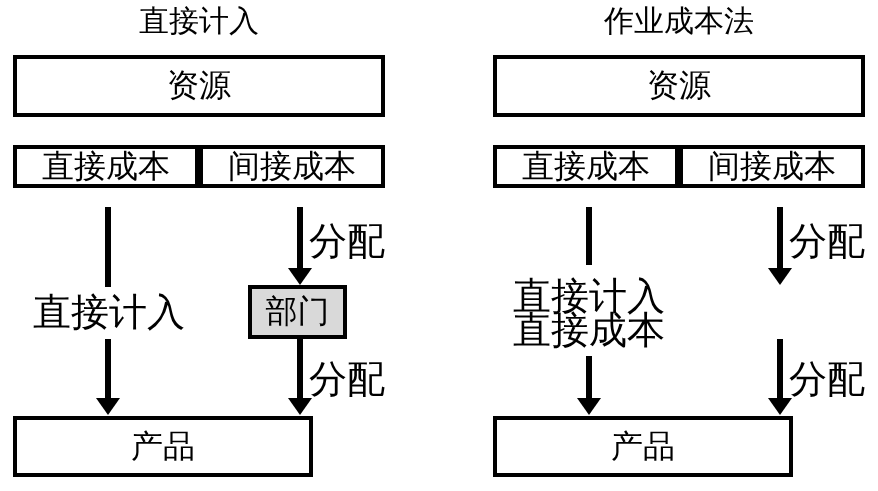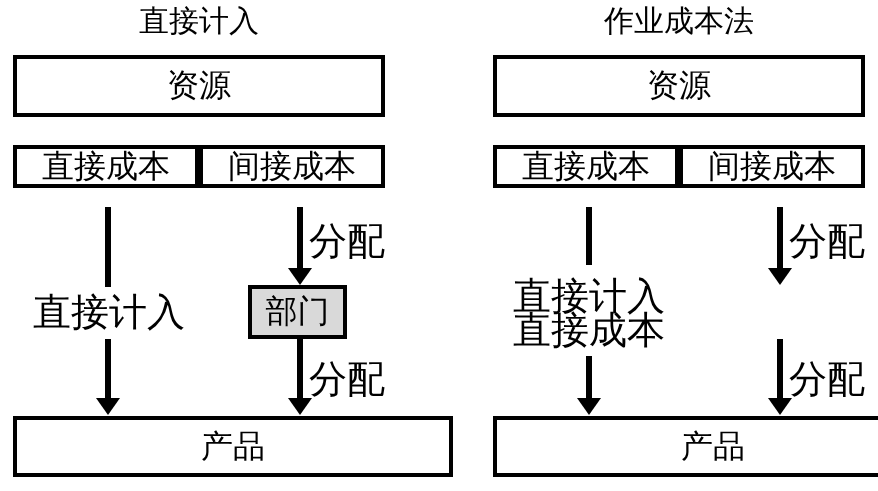--- a/index.html
+++ b/index.html
@@ -43,21 +43,21 @@
     position: absolute;
     border: 4px solid var(--border);
     background: var(--box-fill);
     display: flex;
     align-items: center;
     justify-content: center;
     font-size: 32px;
     white-space: nowrap;
   }
   .box.resources { left: 0; top: 55px; width: 372px; height: 62px; }
-  .box.product   { left: 0; top: 416px; width: 440px; height: 61px; }
+  .box.product   { left: 0; top: 416px; width: 300px; height: 61px; }
 
   .pair {
     position: absolute;
     left: 0; top: 145px;
     width: 372px; height: 43px;
     display: flex;
   }
   .pair .cell {
     flex: 1;
     border: 4px solid var(--border);

